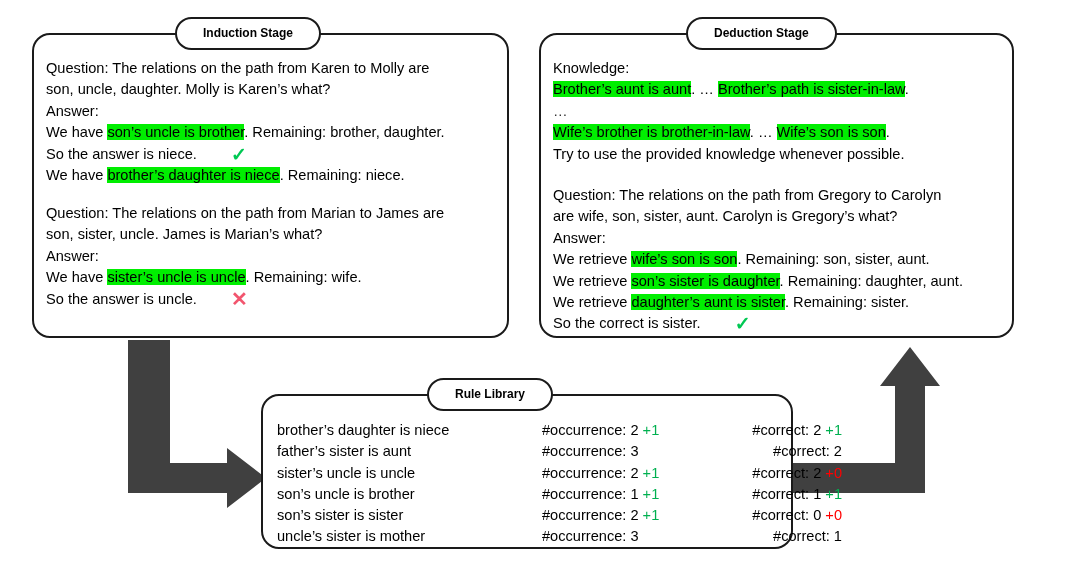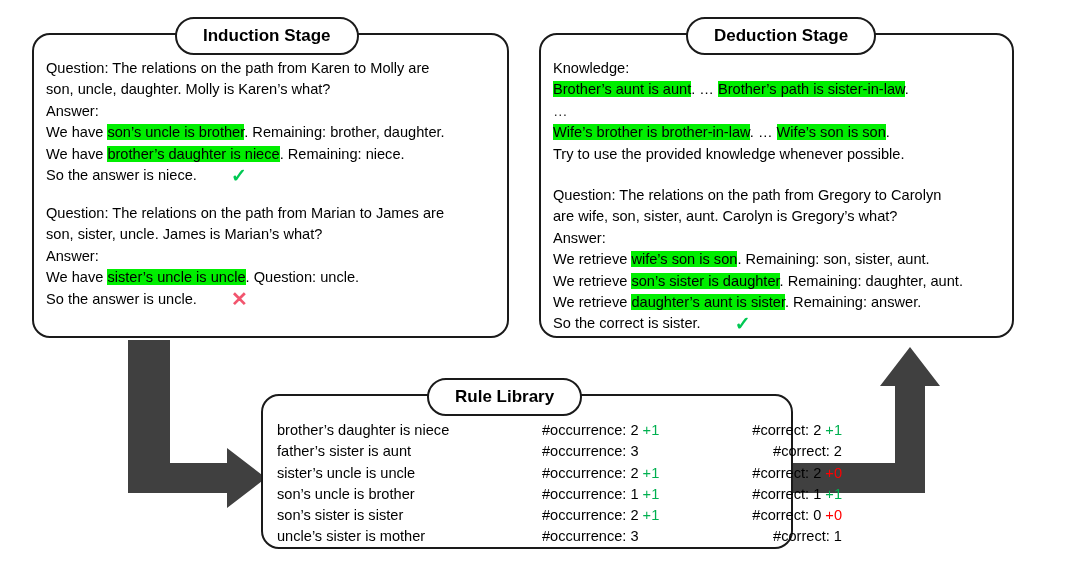--- a/index.html
+++ b/index.html
@@ -23,21 +23,21 @@
     border-radius: 18px;
     background: #ffffff;
     box-sizing: border-box;
   }
   .panel-title {
     position: absolute;
     background: #ffffff;
     border: 2.5px solid #1a1a1a;
     border-radius: 999px;
     font-weight: bold;
-    font-size: 17px;
+    font-size: 12px;
     line-height: 1;
     padding: 8px 26px 9px 26px;
     white-space: nowrap;
     z-index: 5;
     text-align: center;
   }
 
   #induction-panel { left: 32px;  top: 33px;  width: 477px; height: 305px; }
   #deduction-panel { left: 539px; top: 33px;  width: 475px; height: 305px; }
   #rulelib-panel   { left: 261px; top: 394px; width: 532px; height: 155px; }
@@ -107,50 +107,50 @@
 </svg>
 
 <div class="panel" id="induction-panel"></div>
 <div class="panel-title" id="induction-title">Induction Stage</div>
 
 <div class="block" style="left:46px; top:58px;">
   <div class="line"><b>Question:</b><span> The relations on the path from Karen to Molly are</span></div>
   <div class="line">son, uncle, daughter. Molly is Karen’s what?</div>
   <div class="line"><b>Answer:</b></div>
   <div class="line"><span>We have </span><span class="hl-green">son’s uncle is brother</span><span>. Remaining: brother, daughter.</span></div>
+  <div class="line"><span>So the answer is niece.</span><span class="tick">✓</span></div>
   <div class="line"><span>We have </span><span class="hl-green">brother’s daughter is niece</span><span>. Remaining: niece.</span></div>
-  <div class="line"><span>So the answer is niece.</span><span class="tick">✓</span></div>
 </div>
 
 <div class="block" style="left:46px; top:203px;">
   <div class="line"><b>Question:</b><span> The relations on the path from Marian to James are</span></div>
   <div class="line">son, sister, uncle. James is Marian’s what?</div>
   <div class="line"><b>Answer:</b></div>
-  <div class="line"><span>We have </span><span class="hl-green">sister’s uncle is uncle</span><span>. Question: uncle.</span></div>
+  <div class="line"><span>We have </span><span class="hl-green">sister’s uncle is uncle</span><span>. Remaining: wife.</span></div>
   <div class="line"><span>So the answer is uncle.</span><span class="cross">✕</span></div>
 </div>
 
 <div class="panel" id="deduction-panel"></div>
 <div class="panel-title" id="deduction-title">Deduction Stage</div>
 
 <div class="block" style="left:553px; top:58px;">
   <div class="line"><b>Knowledge:</b></div>
   <div class="line"><span class="hl-green">Brother’s aunt is aunt</span><span>. … </span><span class="hl-green">Brother’s path is sister-in-law</span><span>.</span></div>
   <div class="line ellipsis-line">…</div>
   <div class="line"><span class="hl-green">Wife’s brother is brother-in-law</span><span>. … </span><span class="hl-green">Wife’s son is son</span><span>.</span></div>
   <div class="line">Try to use the provided knowledge whenever possible.</div>
 </div>
 
 <div class="block" style="left:553px; top:185px;">
   <div class="line"><b>Question:</b><span> The relations on the path from Gregory to Carolyn</span></div>
   <div class="line">are wife, son, sister, aunt. Carolyn is Gregory’s what?</div>
   <div class="line"><b>Answer:</b></div>
   <div class="line"><span>We retrieve </span><span class="hl-green">wife’s son is son</span><span>. Remaining: son, sister, aunt.</span></div>
   <div class="line"><span>We retrieve </span><span class="hl-green">son’s sister is daughter</span><span>. Remaining: daughter, aunt.</span></div>
-  <div class="line"><span>We retrieve </span><span class="hl-green">daughter’s aunt is sister</span><span>. Remaining: answer.</span></div>
+  <div class="line"><span>We retrieve </span><span class="hl-green">daughter’s aunt is sister</span><span>. Remaining: sister.</span></div>
   <div class="line"><span>So the correct is sister.</span><span class="tick">✓</span></div>
 </div>
 
 <div class="panel" id="rulelib-panel"></div>
 <div class="panel-title" id="rulelib-title">Rule Library</div>
 
 <div id="rule-rows">
   <div class="rule-row">
     <span class="rule-name">brother’s daughter is niece</span>
     <span class="rule-occ"><span>#occurrence: 2</span> <span class="delta-pos">+1</span></span>

